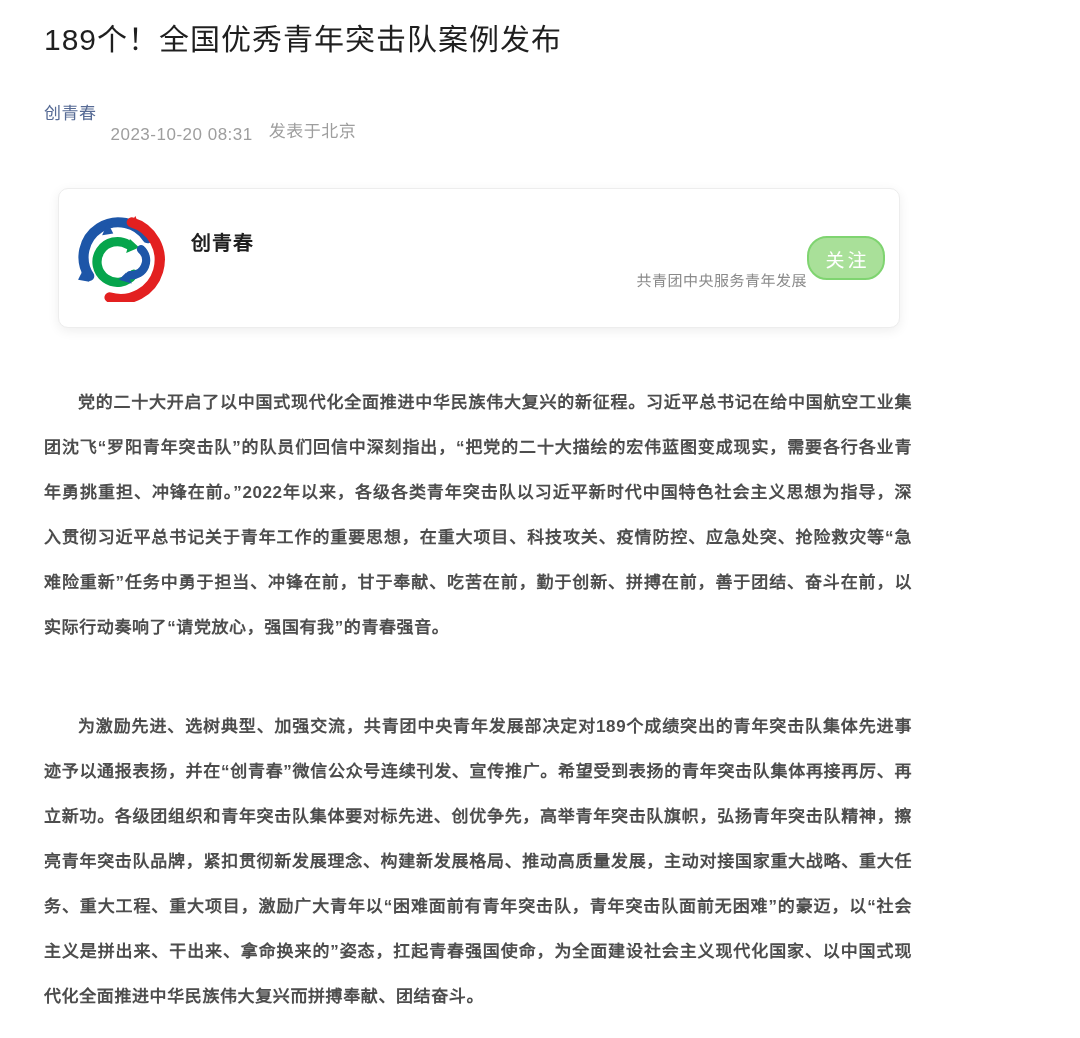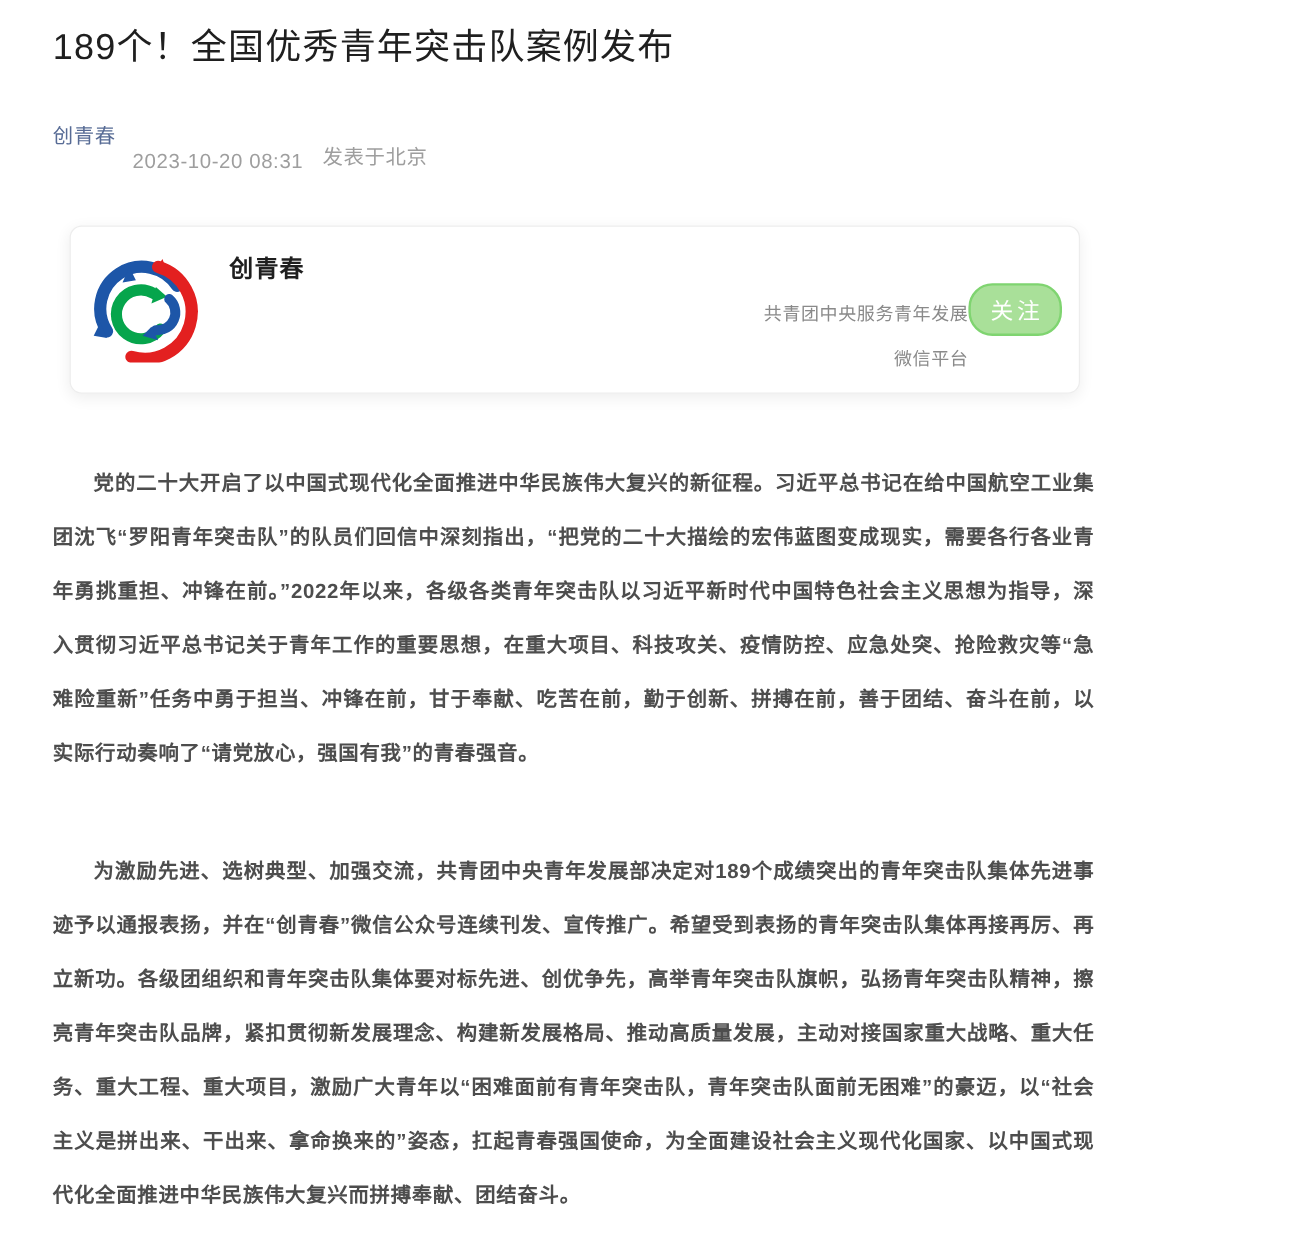--- a/index.html
+++ b/index.html
@@ -119,21 +119,20 @@
       <path d="M 62 64 A 22 22 0 1 1 56 32" fill="none" stroke-width="10" stroke-linecap="round" stroke="#06a54c"></path>
       <polygon points="58,26 68,35 54,41" fill="#06a54c"></polygon>
 
       <path d="M 70 37 A 16 16 0 0 1 58 65" fill="none" stroke-width="9" stroke-linecap="round" stroke="#1d56a8"></path>
       <polygon points="54,62 60,74 46,70" fill="#1d56a8"></polygon>
     </svg>
 
     <div class="account-info">
       <div class="account-name">创青春</div>
       <div class="account-desc">共青团中央服务青年发展</div>
-      <div class="account-desc">微信平台</div>
     </div>
 
     <button class="follow-button">关注</button>
   </div>
 
   <div class="article-body">
     <p>党的二十大开启了以中国式现代化全面推进中华民族伟大复兴的新征程。习近平总书记在给中国航空工业集团沈飞“罗阳青年突击队”的队员们回信中深刻指出，“把党的二十大描绘的宏伟蓝图变成现实，需要各行各业青年勇挑重担、冲锋在前。”2022年以来，各级各类青年突击队以习近平新时代中国特色社会主义思想为指导，深入贯彻习近平总书记关于青年工作的重要思想，在重大项目、科技攻关、疫情防控、应急处突、抢险救灾等“急难险重新”任务中勇于担当、冲锋在前，甘于奉献、吃苦在前，勤于创新、拼搏在前，善于团结、奋斗在前，以实际行动奏响了“请党放心，强国有我”的青春强音。</p>
     <p>为激励先进、选树典型、加强交流，共青团中央青年发展部决定对189个成绩突出的青年突击队集体先进事迹予以通报表扬，并在“创青春”微信公众号连续刊发、宣传推广。希望受到表扬的青年突击队集体再接再厉、再立新功。各级团组织和青年突击队集体要对标先进、创优争先，高举青年突击队旗帜，弘扬青年突击队精神，擦亮青年突击队品牌，紧扣贯彻新发展理念、构建新发展格局、推动高质量发展，主动对接国家重大战略、重大任务、重大工程、重大项目，激励广大青年以“困难面前有青年突击队，青年突击队面前无困难”的豪迈，以“社会主义是拼出来、干出来、拿命换来的”姿态，扛起青春强国使命，为全面建设社会主义现代化国家、以中国式现代化全面推进中华民族伟大复兴而拼搏奉献、团结奋斗。</p>
   </div>
 

